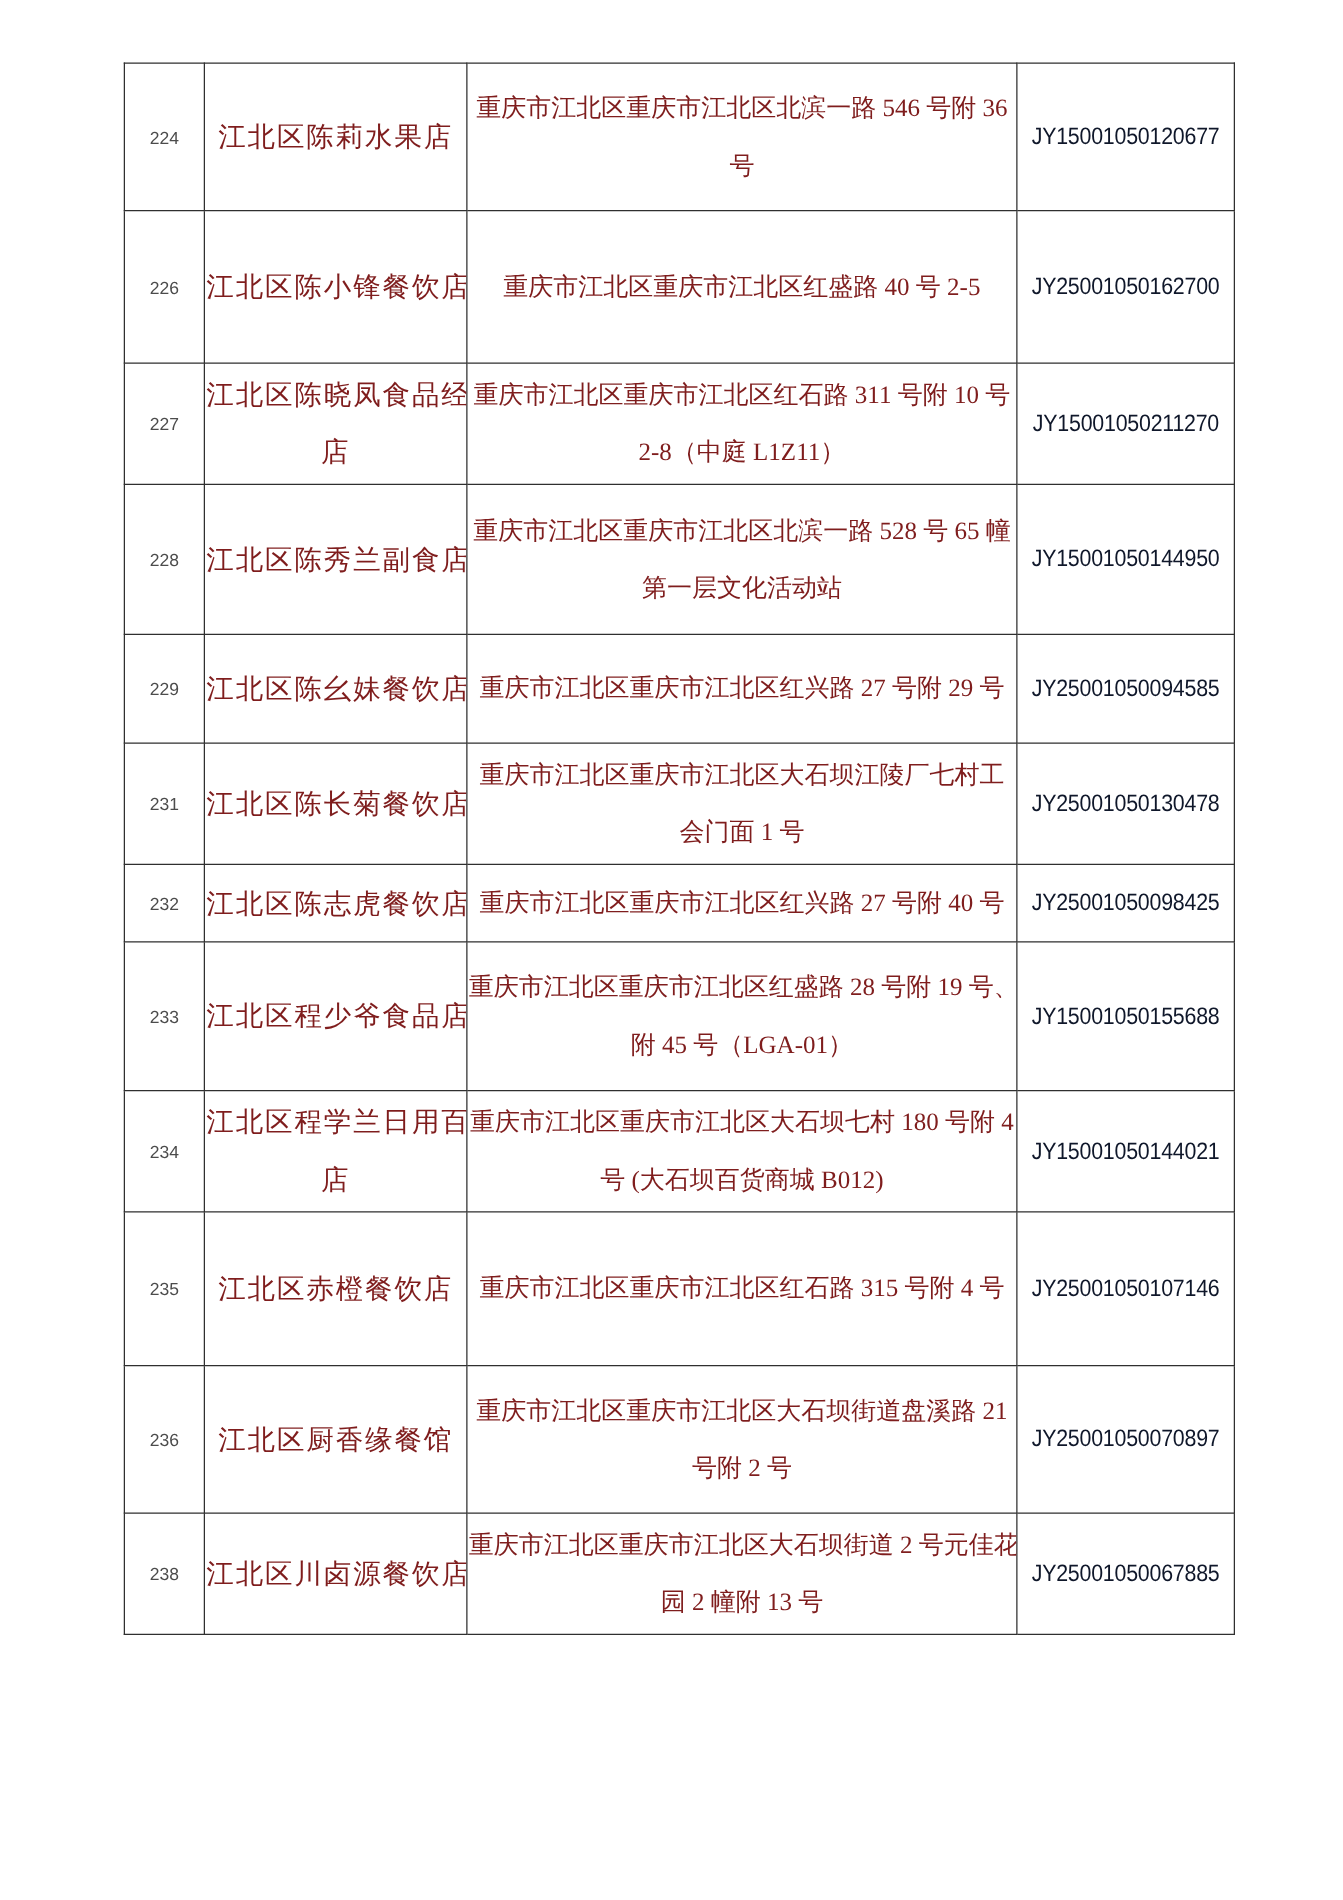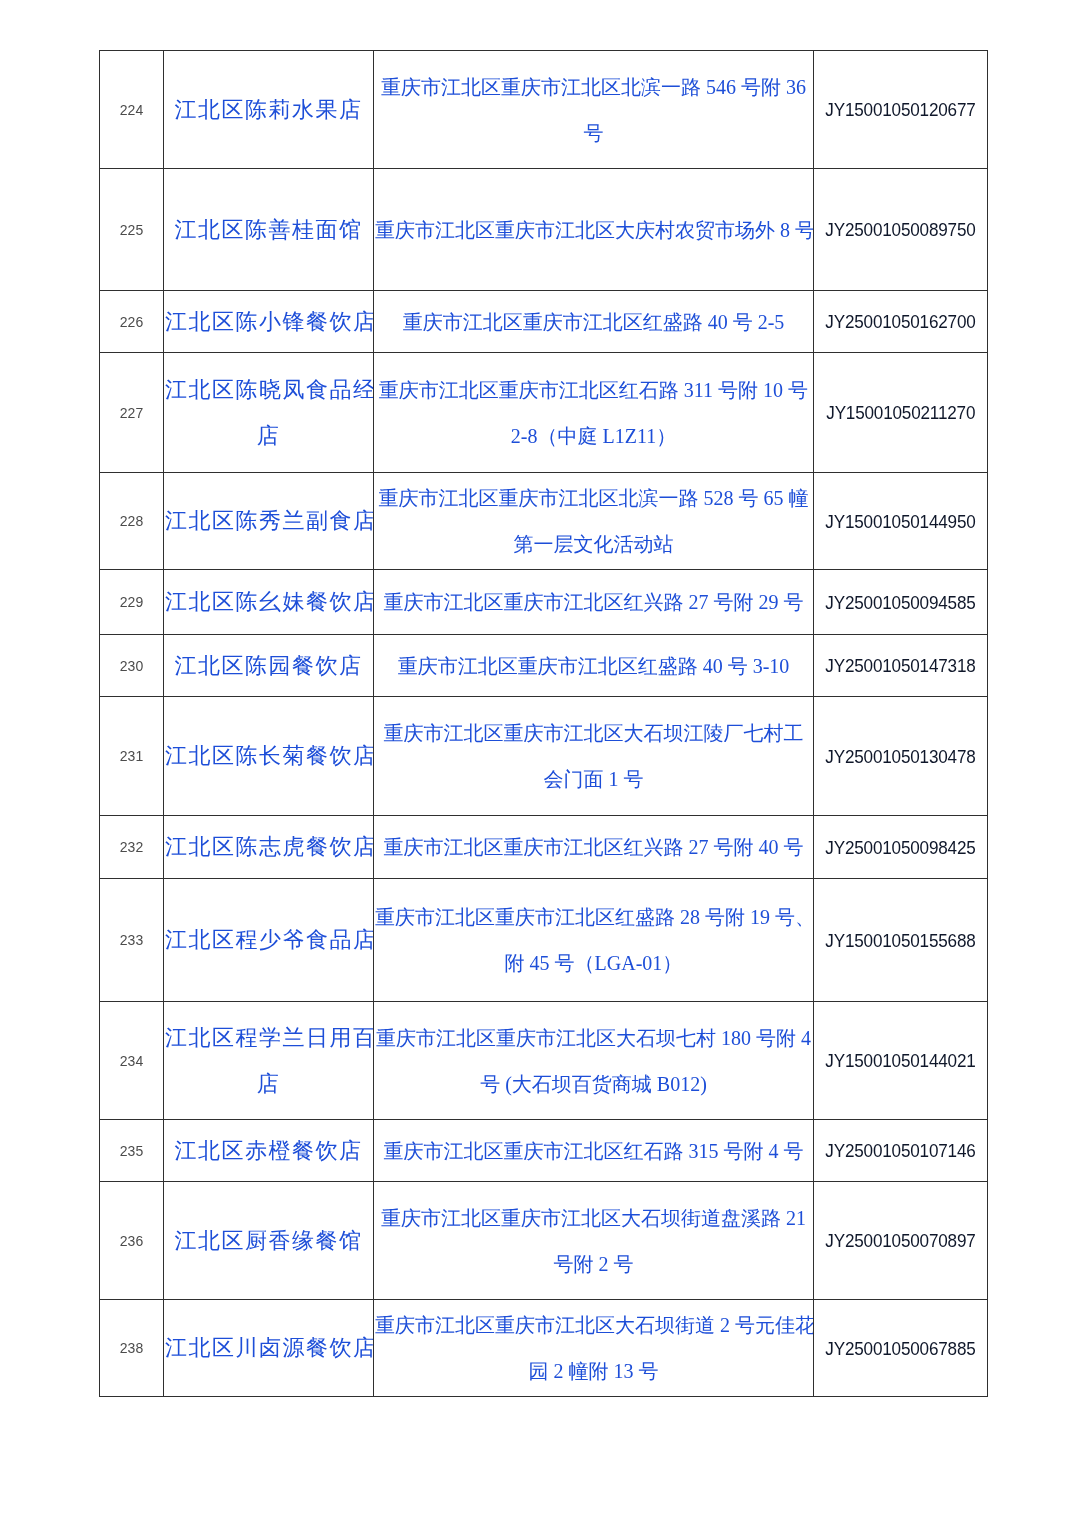--- a/index.html
+++ b/index.html
@@ -25,21 +25,21 @@
   }
   col.c-seq     { width: 64px; }
   col.c-name    { width: 210px; }
   col.c-address { width: 440px; }
   col.c-license { width: 174px; }
 
   td {
     border: 1px solid #2f2f2f;
     vertical-align: middle;
     text-align: center;
-    color: #1d4ed8;
+    color: #7f1d1d;
     font-size: 20px;
     line-height: 46px;
     white-space: pre;
     padding: 2px 1px;
     overflow: hidden;
   }
   td.seq-cell {
     font-family: "Liberation Sans", "DejaVu Sans", sans-serif;
     font-size: 14px;
     color: #4c4c4c;
@@ -90,26 +90,20 @@
     </colgroup>
     <tbody id="table-body">
         <tr>
           <td class="seq-cell">224</td>
           <td class="name-cell">江北区陈莉水果店</td>
           <td class="address-cell">重庆市江北区重庆市江北区北滨一路 546 号附 36
 号</td>
           <td class="license-cell"><span class="license-num">JY15001050120677</span></td>
         </tr>
         <tr>
-          <td class="seq-cell">225</td>
-          <td class="name-cell">江北区陈善桂面馆</td>
-          <td class="address-cell">重庆市江北区重庆市江北区大庆村农贸市场外 8 号</td>
-          <td class="license-cell"><span class="license-num">JY25001050089750</span></td>
-        </tr>
-        <tr>
           <td class="seq-cell">226</td>
           <td class="name-cell">江北区陈小锋餐饮店</td>
           <td class="address-cell">重庆市江北区重庆市江北区红盛路 40 号 2-5</td>
           <td class="license-cell"><span class="license-num">JY25001050162700</span></td>
         </tr>
         <tr>
           <td class="seq-cell">227</td>
           <td class="name-cell">江北区陈晓凤食品经营
 店</td>
           <td class="address-cell">重庆市江北区重庆市江北区红石路 311 号附 10 号
@@ -121,26 +115,20 @@
           <td class="name-cell">江北区陈秀兰副食店</td>
           <td class="address-cell">重庆市江北区重庆市江北区北滨一路 528 号 65 幢
 第一层文化活动站</td>
           <td class="license-cell"><span class="license-num">JY15001050144950</span></td>
         </tr>
         <tr>
           <td class="seq-cell">229</td>
           <td class="name-cell">江北区陈幺妹餐饮店</td>
           <td class="address-cell">重庆市江北区重庆市江北区红兴路 27 号附 29 号</td>
           <td class="license-cell"><span class="license-num">JY25001050094585</span></td>
-        </tr>
-        <tr>
-          <td class="seq-cell">230</td>
-          <td class="name-cell">江北区陈园餐饮店</td>
-          <td class="address-cell">重庆市江北区重庆市江北区红盛路 40 号 3-10</td>
-          <td class="license-cell"><span class="license-num">JY25001050147318</span></td>
         </tr>
         <tr>
           <td class="seq-cell">231</td>
           <td class="name-cell">江北区陈长菊餐饮店</td>
           <td class="address-cell">重庆市江北区重庆市江北区大石坝江陵厂七村工
 会门面 1 号</td>
           <td class="license-cell"><span class="license-num">JY25001050130478</span></td>
         </tr>
         <tr>
           <td class="seq-cell">232</td>

